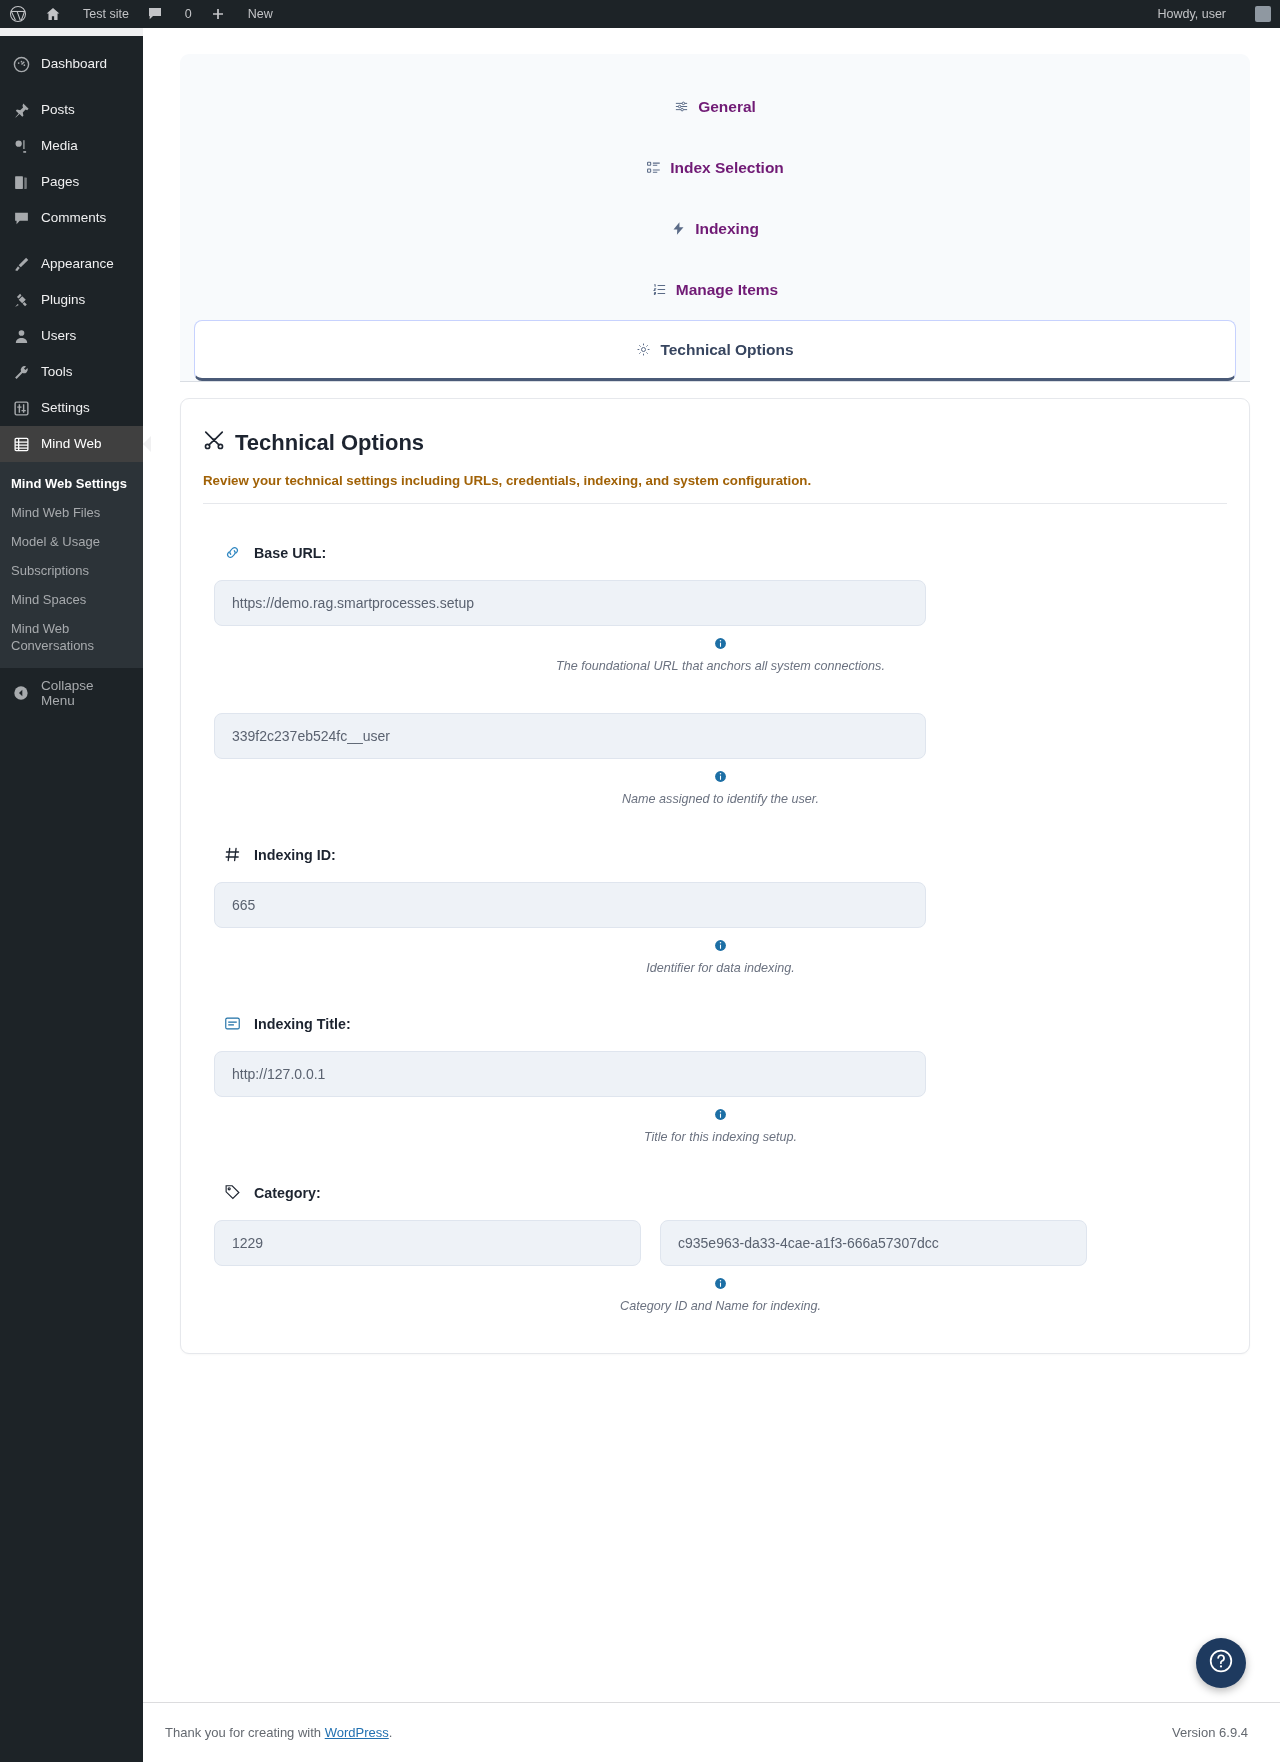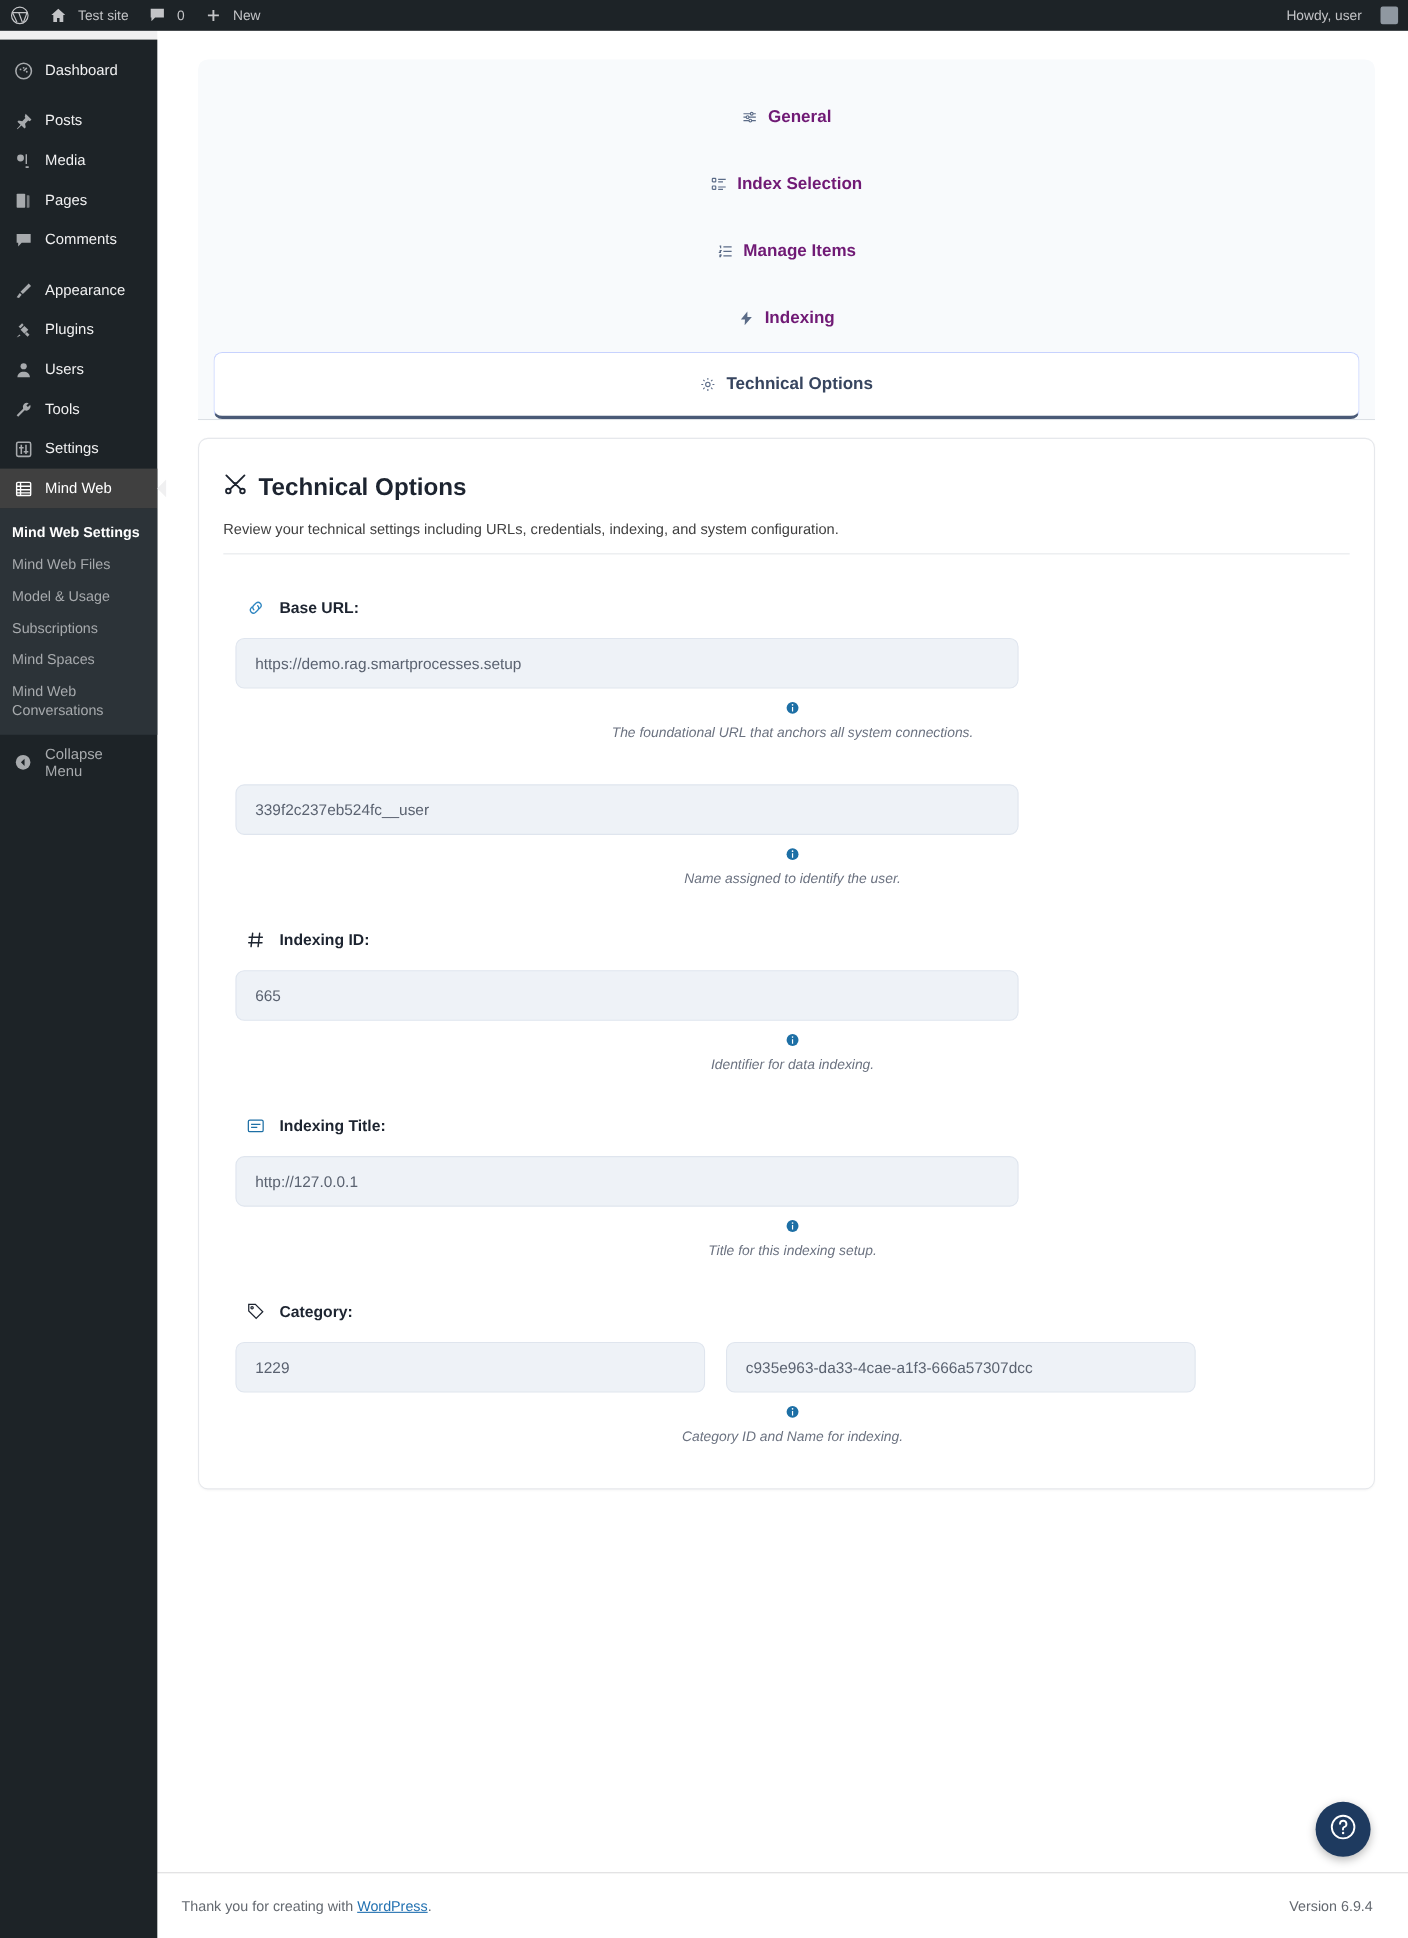--- a/index.html
+++ b/index.html
@@ -12,21 +12,21 @@
 
   
   #wpadminbar {
     position: absolute; top: 0; left: 0;
     width: 1280px; height: 28px;
     background: #1d2327; color: #c3c4c7;
     display: flex; align-items: center;
     font-size: 12.5px; z-index: 50;
   }
   .ab-item {
-    display: flex; align-items: center; gap: 10px;
+    display: flex; align-items: center; gap: 22px;
     height: 28px; padding: 0 9px; color: #c3c4c7;
     white-space: nowrap; cursor: pointer;
   }
   .ab-item svg { display: block; }
   .ab-right { margin-left: auto; display: flex; align-items: center; }
   .ab-avatar {
     width: 16px; height: 16px; background: #8f98a1;
     border-radius: 2px; margin-left: 7px;
     display: inline-block;
   }
@@ -123,21 +123,21 @@
     padding: 30px 22px 40px 22px;
     box-shadow: 0 1px 2px rgba(0,0,0,.03);
   }
   .panel-h {
     display: flex; align-items: center; gap: 10px;
     font-size: 22px; font-weight: bold; color: #1d2430;
     padding-left: 0;
   }
   .panel-sub {
     margin: 16px 0 0 0;
-    font-size: 13.3px; font-weight: normal; color: #404040;
+    font-size: 13.3px; font-weight: bold; color: #a16207;
     padding-bottom: 15px;
     border-bottom: 1px solid #e6e8ec;
   }
 
   .field { margin-top: 40px; }
   .field:first-of-type { margin-top: 36px; }
   .field-label {
     display: flex; align-items: center; gap: 13px;
     font-size: 14.3px; font-weight: bold; color: #1d2430;
     margin-left: 21px;
@@ -394,35 +394,35 @@
           <rect x="2.5" y="3.5" width="5" height="5" rx="1"></rect>
           <rect x="2.5" y="14.5" width="5" height="5" rx="1"></rect>
           <path d="M11 5h11M11 8.5h7M11 16h11M11 19.5h7"></path>
         </svg>
       </span>
       <span>Index Selection</span>
     </div>
 
     <div class="tab">
       <span class="ti">
+        <svg width="15" height="15" viewBox="0 0 24 24" fill="currentColor">
+          <path d="M13.5 2 4 13.5h6L9.5 22 20 10h-6.5z"></path>
+        </svg>
+      </span>
+      <span>Indexing</span>
+    </div>
+
+    <div class="tab">
+      <span class="ti">
         <svg width="15" height="15" viewBox="0 0 24 24" fill="none" stroke="currentColor" stroke-width="1.7">
           <path d="M9 5.5h12M9 12h12M9 18.5h12"></path>
           <path d="M3.5 4.5h1.5v3M3.5 11h2l-2 2.5h2M3.5 17h2v1.4h-1.6v1.4h1.6"></path>
         </svg>
       </span>
       <span>Manage Items</span>
-    </div>
-
-    <div class="tab">
-      <span class="ti">
-        <svg width="15" height="15" viewBox="0 0 24 24" fill="currentColor">
-          <path d="M13.5 2 4 13.5h6L9.5 22 20 10h-6.5z"></path>
-        </svg>
-      </span>
-      <span>Indexing</span>
     </div>
 
     <div class="tab active">
       <span class="ti">
         <svg width="15" height="15" viewBox="0 0 24 24" fill="none" stroke="currentColor" stroke-width="1.6">
           <circle cx="12" cy="12" r="3.2"></circle>
           <path d="M12 2.5v2.8M12 18.7v2.8M21.5 12h-2.8M5.3 12H2.5M18.7 5.3l-2 2M7.3 16.7l-2 2M18.7 18.7l-2-2M7.3 7.3l-2-2"></path>
         </svg>
       </span>
       <span>Technical Options</span>

